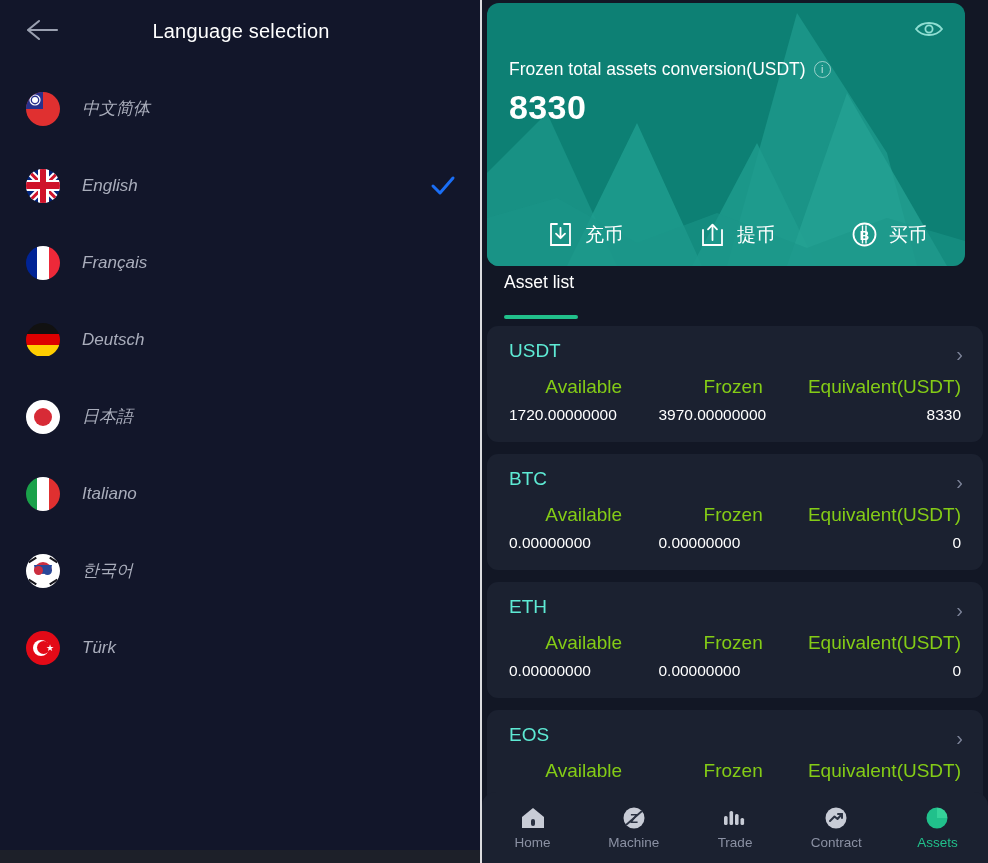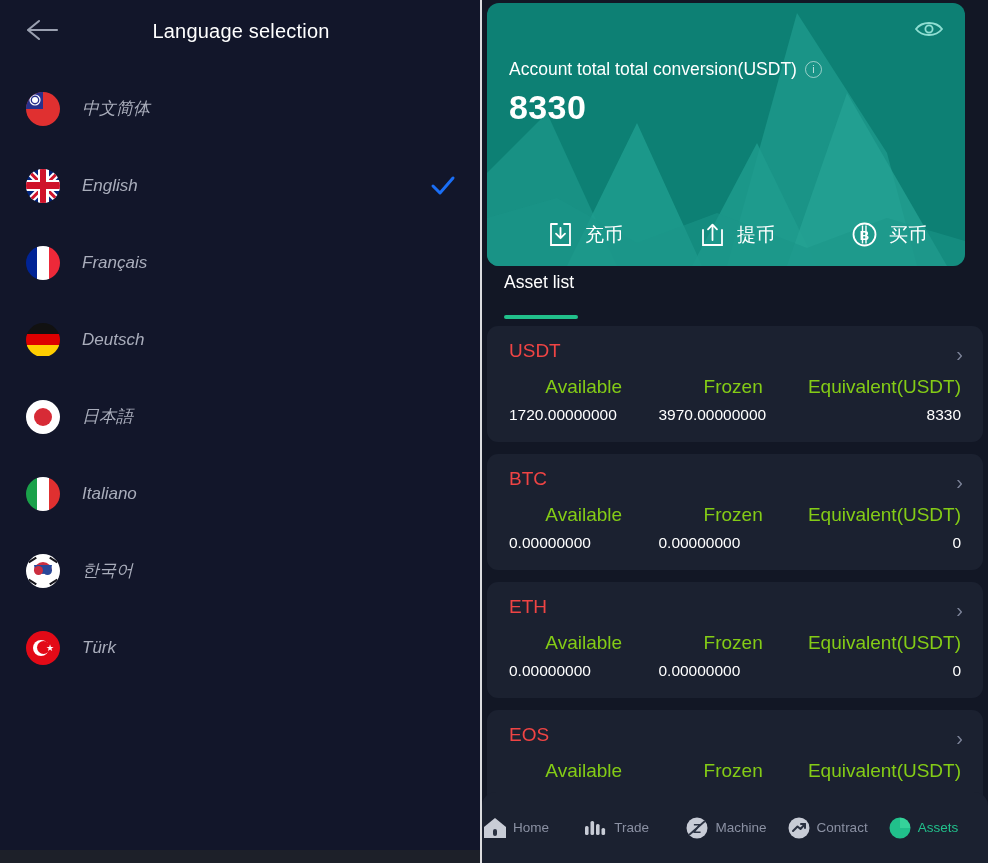--- a/index.html
+++ b/index.html
@@ -184,38 +184,38 @@
 
   .asset-scroll { position:absolute; left:0; top:326px; width:506px; height:537px; }
   .asset-card {
     position:relative;
     margin:0 5px 12px 5px;
     height:116px;
     background:#1b2130;
     border-radius:11px;
     padding:14px 22px 0 22px;
   }
-  .ac-symbol { color:#ef4444; font-size:19px; }
+  .ac-symbol { color:#5eead4; font-size:19px; }
   .ac-chevron { position:absolute; right:20px; top:18px; color:#7c8398; font-size:20px; line-height:1; }
   .ac-grid { display:flex; margin-top:14px; }
   .ac-col { flex:1; }
   .ac-col.right { text-align:right; }
   .ac-head { color:#84cc16; font-size:19px;text-align:center; }
   .ac-val  { color:#ffffff; font-size:15.5px; margin-top:8px; }
 
   .bottom-nav {
     position:absolute; left:0; bottom:0;
     width:506px; height:71px;
     background:#1b2130;
     border-radius:14px 14px 0 0;
     display:flex; align-items:center;
   }
   .nav-item {
     flex:1;
-    display:flex; align-items:center; gap:5px;
+    display:flex; flex-direction:column; align-items:center; gap:5px;
     cursor:pointer;
   }
   .nav-label { color:#8b91a3; font-size:13.5px; }
   .nav-item.active .nav-label { color:#21c08b; }
 </style>
 </head>
 <body>
 
 <div class="screen">
 
@@ -336,21 +336,21 @@
       </svg>
 
       <div class="eye-btn">
         <svg width="32" height="26" viewBox="0 0 32 26">
           <path d="M3 13 C9 5, 23 5, 29 13 C23 21, 9 21, 3 13 Z" fill="none" stroke="#8fded2" stroke-width="1.8"></path>
           <circle cx="16" cy="13" r="3.6" fill="none" stroke="#8fded2" stroke-width="1.8"></circle>
         </svg>
       </div>
 
       <div class="bc-label">
-        <span>Account total total conversion(USDT)</span>
+        <span>Frozen total assets conversion(USDT)</span>
         <span class="info-ring">i</span>
       </div>
 
       <div class="bc-amount">8330</div>
 
       <div class="bc-actions">
         <div class="bc-action">
           <svg width="27" height="27" viewBox="0 0 27 27">
             <path d="M4 3 H10 M17 3 H23 M4 3 V24 H23 V3" fill="none" stroke="#fff" stroke-width="1.8" stroke-linecap="round"></path>
             <path d="M13.5 7 V17 M9 12.6 L13.5 17.2 L18 12.6" fill="none" stroke="#fff" stroke-width="1.8" stroke-linecap="round" stroke-linejoin="round"></path>
@@ -460,34 +460,34 @@
     <div class="bottom-nav">
       <div class="nav-item">
         <svg width="26" height="24" viewBox="0 0 26 24">
           <path d="M13 2 L24 11 V22 H2 V11 Z" fill="#c8ccd6"></path>
           <rect x="11" y="13" width="4" height="7" rx="2" fill="#2b3242"></rect>
         </svg>
         <span class="nav-label">Home</span>
       </div>
       <div class="nav-item">
         <svg width="26" height="24" viewBox="0 0 26 24">
+          <circle cx="13" cy="12" r="10.5" fill="#c8ccd6"></circle>
+          <text x="13" y="17" text-anchor="middle" font-size="13" font-weight="bold" fill="#2b3242" font-family="Liberation Sans, sans-serif">Z</text>
+          <path d="M5 19 L21 5" stroke="#2b3242" stroke-width="1.8"></path>
+        </svg>
+        <span class="nav-label">Machine</span>
+      </div>
+      <div class="nav-item">
+        <svg width="26" height="24" viewBox="0 0 26 24">
           <rect x="2" y="10" width="3.6" height="9" rx="1.6" fill="#c8ccd6"></rect>
           <rect x="7.5" y="5" width="3.6" height="14" rx="1.6" fill="#c8ccd6"></rect>
           <rect x="13" y="8" width="3.6" height="11" rx="1.6" fill="#c8ccd6"></rect>
           <rect x="18.5" y="12" width="3.6" height="7" rx="1.6" fill="#c8ccd6"></rect>
         </svg>
         <span class="nav-label">Trade</span>
-      </div>
-      <div class="nav-item">
-        <svg width="26" height="24" viewBox="0 0 26 24">
-          <circle cx="13" cy="12" r="10.5" fill="#c8ccd6"></circle>
-          <text x="13" y="17" text-anchor="middle" font-size="13" font-weight="bold" fill="#2b3242" font-family="Liberation Sans, sans-serif">Z</text>
-          <path d="M5 19 L21 5" stroke="#2b3242" stroke-width="1.8"></path>
-        </svg>
-        <span class="nav-label">Machine</span>
       </div>
       <div class="nav-item">
         <svg width="26" height="24" viewBox="0 0 26 24">
           <circle cx="13" cy="12" r="10.5" fill="#c8ccd6"></circle>
           <path d="M7 15 L11.5 10.5 L14.5 13 L19 8" stroke="#2b3242" stroke-width="2" fill="none" stroke-linecap="round" stroke-linejoin="round"></path>
           <path d="M15 8 H19 V12" stroke="#2b3242" stroke-width="2" fill="none" stroke-linecap="round" stroke-linejoin="round"></path>
         </svg>
         <span class="nav-label">Contract</span>
       </div>
       <div class="nav-item active">

